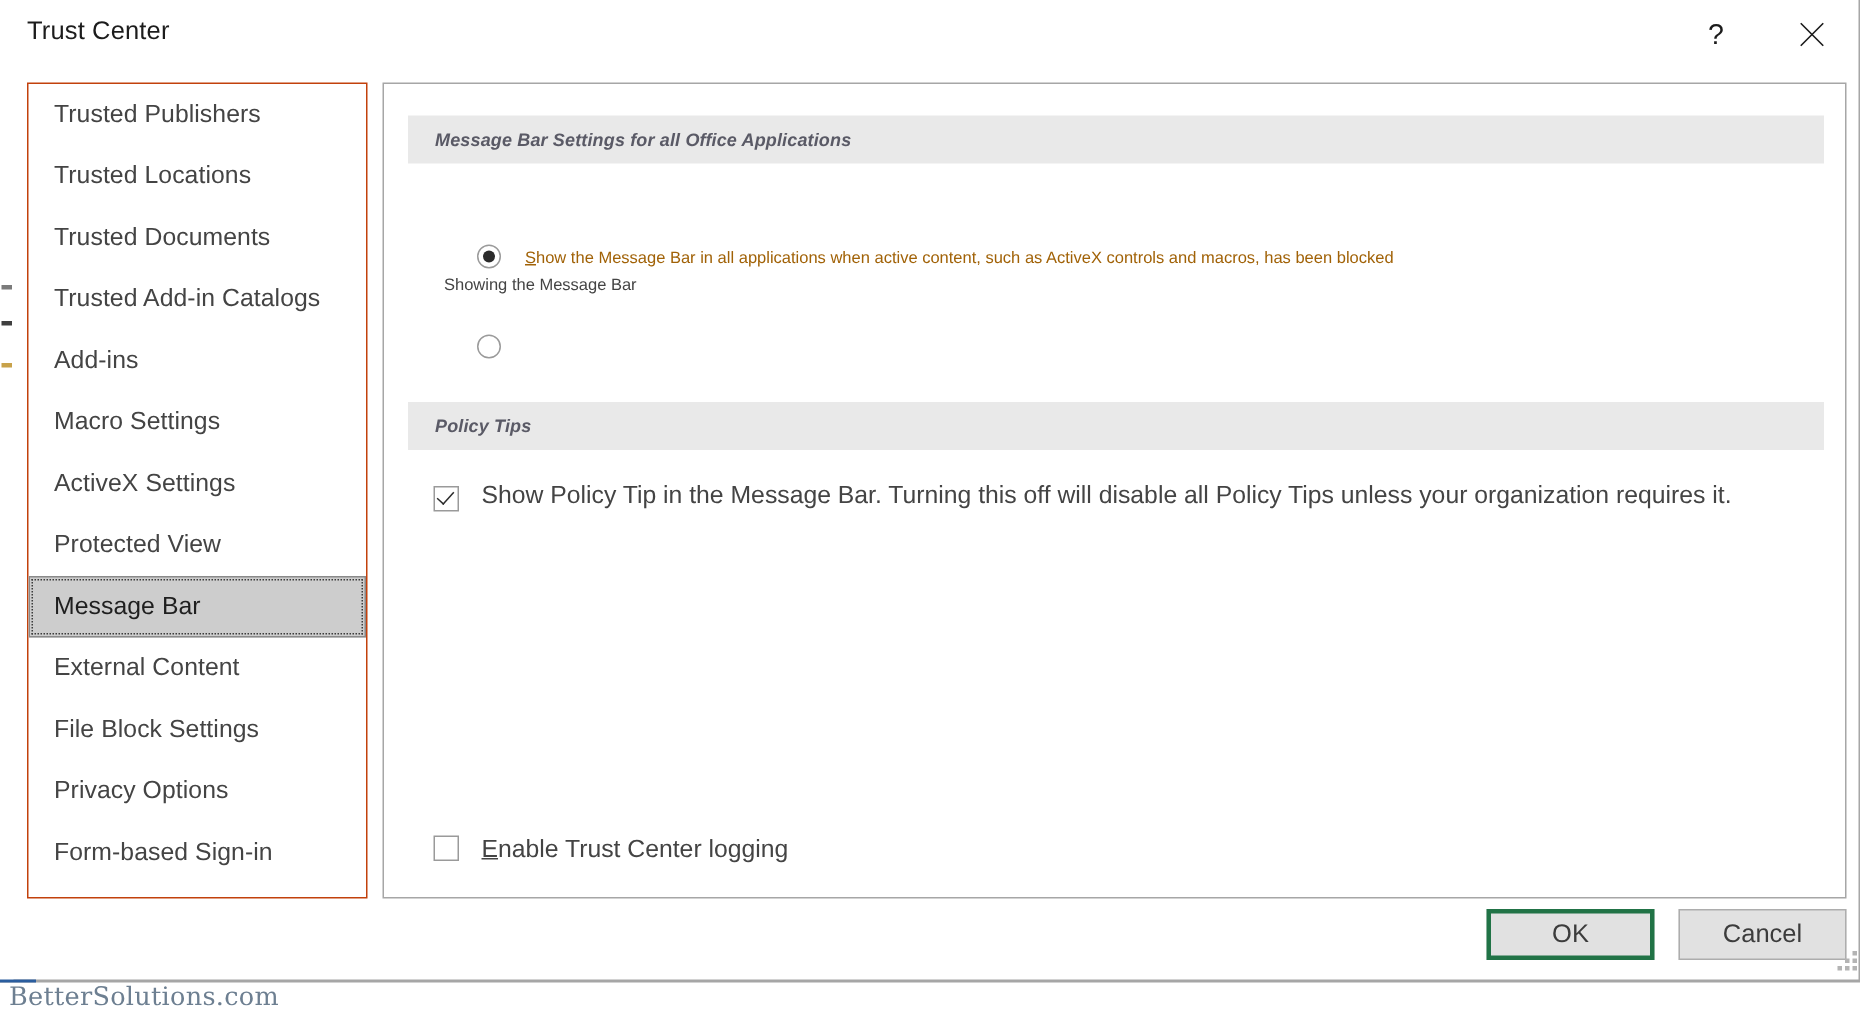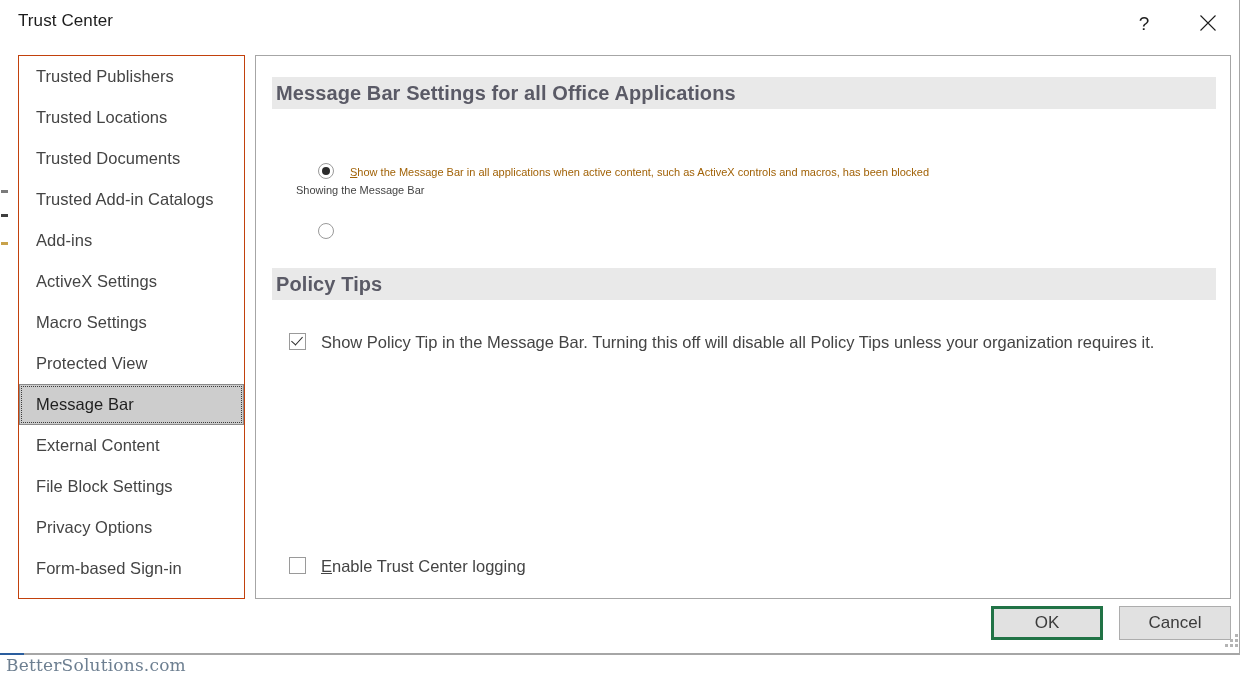--- a/index.html
+++ b/index.html
@@ -124,25 +124,26 @@
 
   .group-header {
     position: absolute;
     left: 16px;
     width: 944px;
     height: 32px;
     background: #e9e9e9;
     display: flex;
     align-items: center;
     box-sizing: border-box;
-    padding-left: 4px;
-    font-size: 20px;
+    padding-left: 18px;
+    font-size: 12px;
     font-weight: bold;
     color: #5a5a66;
     letter-spacing: 0.1px;
+    font-style: italic;
   }
   #header-messagebar { top: 21px; }
   #header-policytips { top: 212px; }
 
   .sub-label {
     position: absolute;
     left: 40px;
     top: 128px;
     font-size: 11px;
     color: #444444;
@@ -186,21 +187,21 @@
   }
   .acc { text-decoration: underline; }
 
   
   .check-row {
     position: absolute;
     display: flex;
     align-items: flex-start;
     cursor: default;
   }
-  #check-row-policytip { left: 33px; top: 274px; width: 915px; }
+  #check-row-policytip { left: 33px; top: 262px; width: 915px; align-items: center; }
   #check-row-logging   { left: 33px; top: 498px; width: 400px; }
 
   .check-mark {
     flex: 0 0 auto;
     width: 17px;
     height: 17px;
     border: 1px solid #9a9a9a;
     background: #ffffff;
     margin-top: 3px;
     position: relative;
@@ -328,24 +329,24 @@
     <div class="side-item">
         <span>Trusted Documents</span>
       </div>
     <div class="side-item">
         <span>Trusted Add-in Catalogs</span>
       </div>
     <div class="side-item">
         <span>Add-ins</span>
       </div>
     <div class="side-item">
+        <span>Macro Settings</span>
+      </div>
+    <div class="side-item">
         <span>ActiveX Settings</span>
-      </div>
-    <div class="side-item">
-        <span>Macro Settings</span>
       </div>
     <div class="side-item">
         <span>Protected View</span>
       </div>
     <div class="side-item selected">
         <span>Message Bar</span>
       </div>
     <div class="side-item">
         <span>External Content</span>
       </div>

